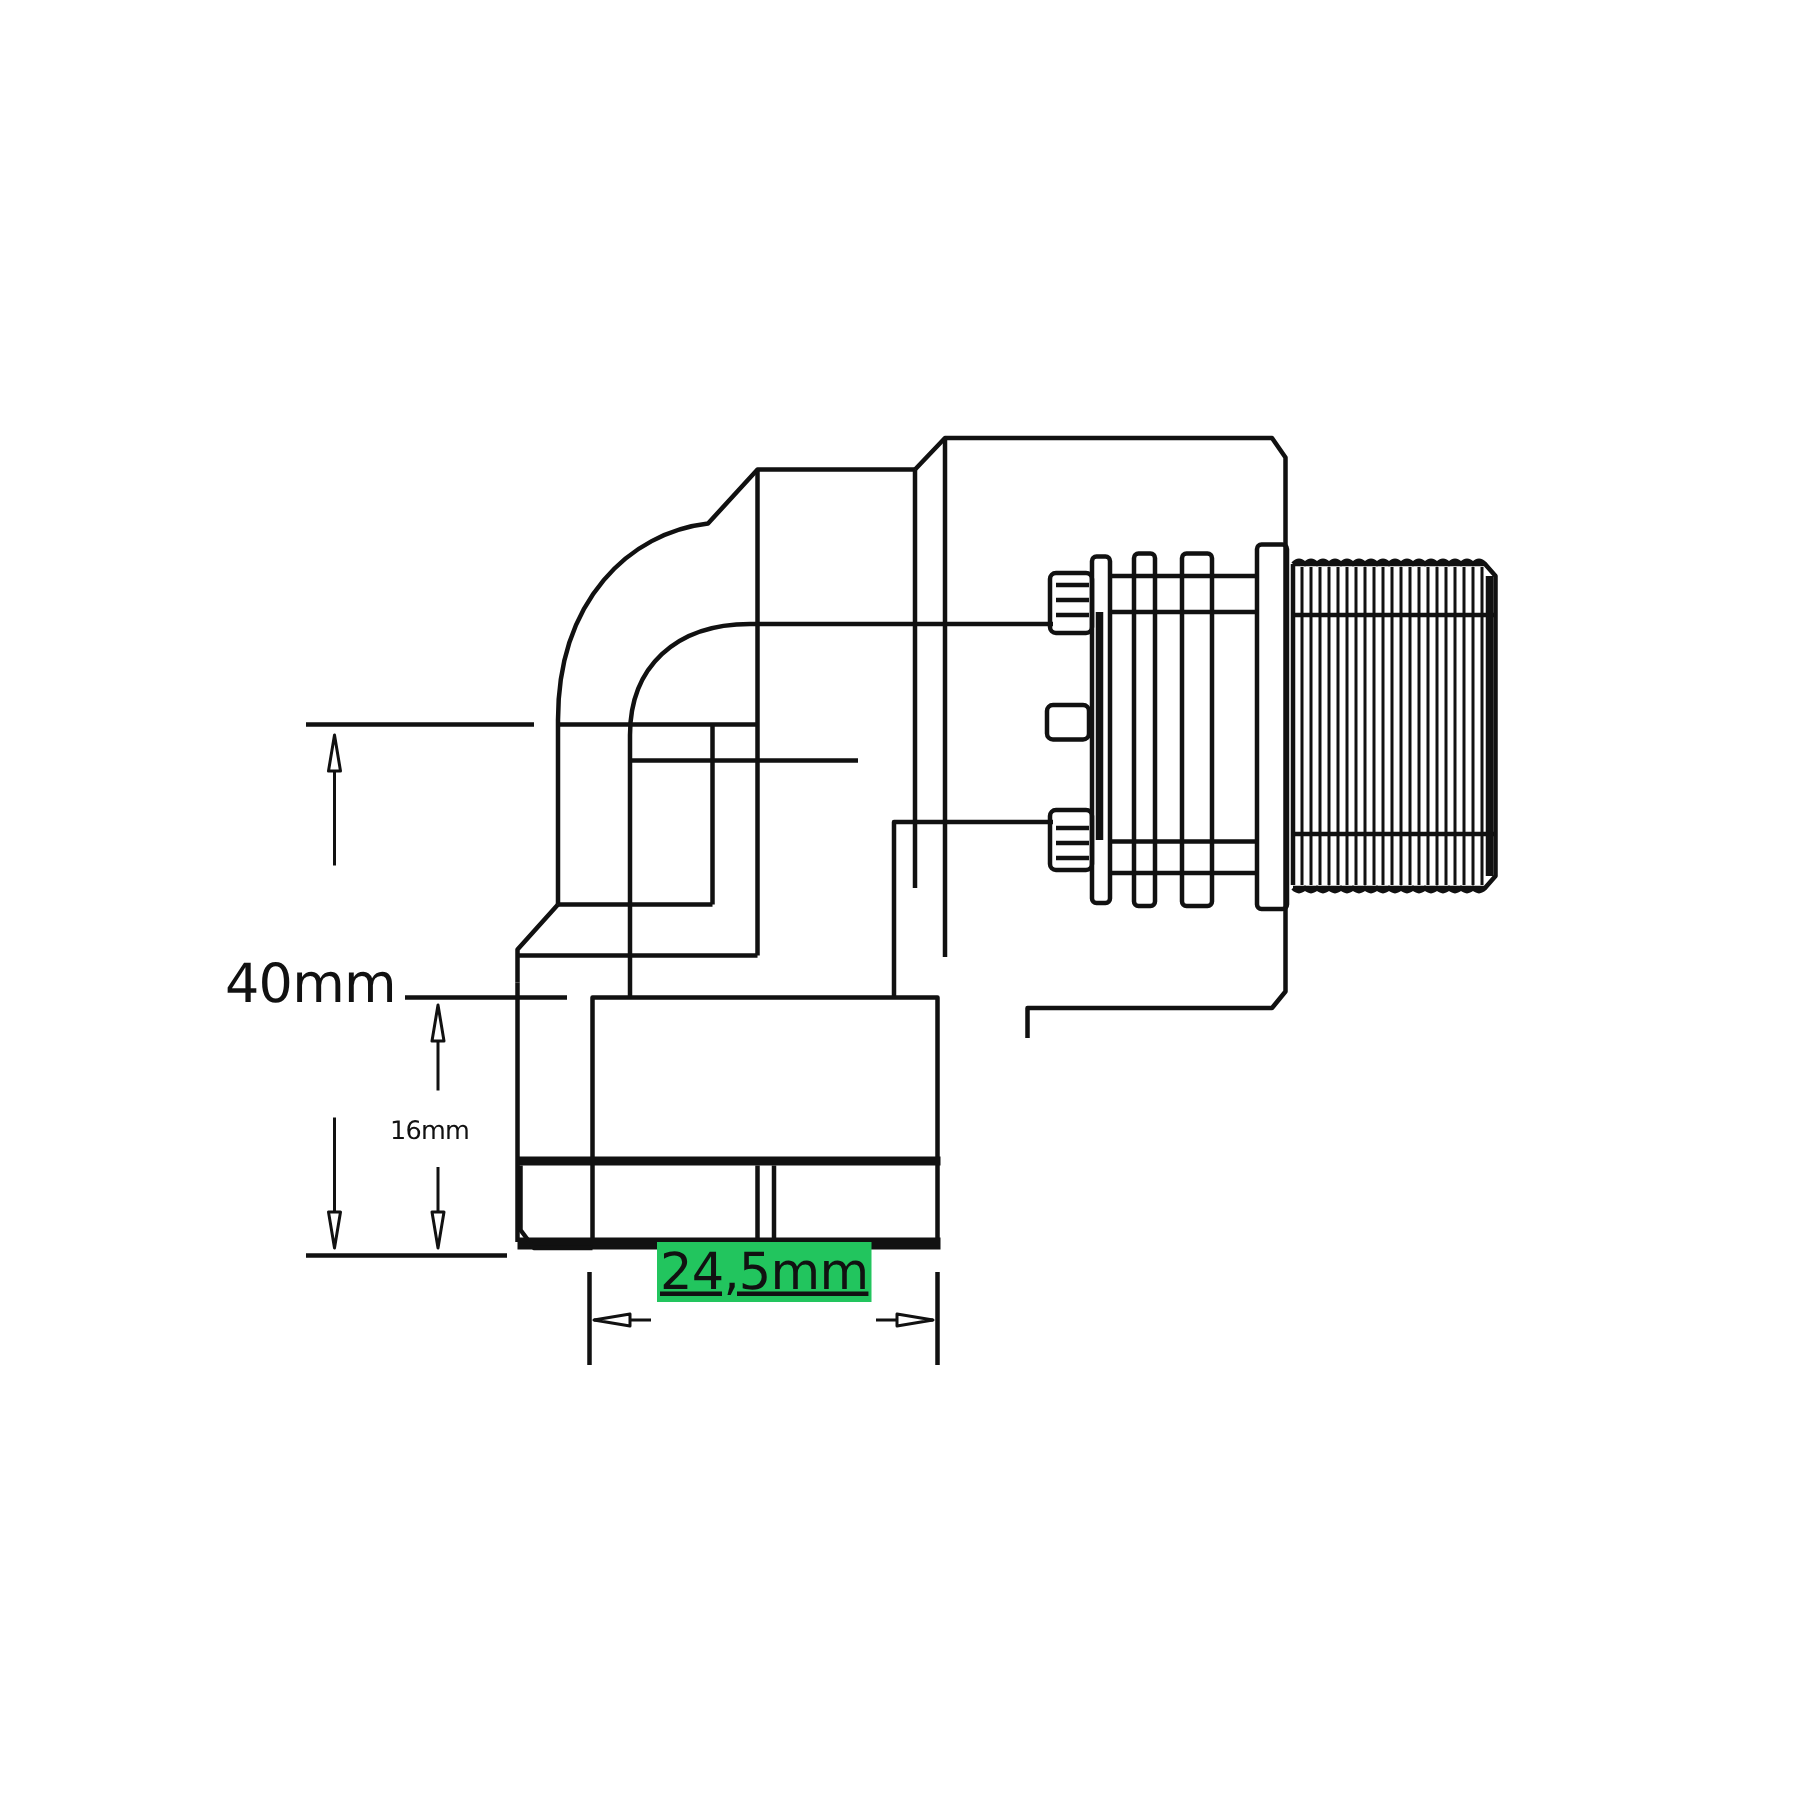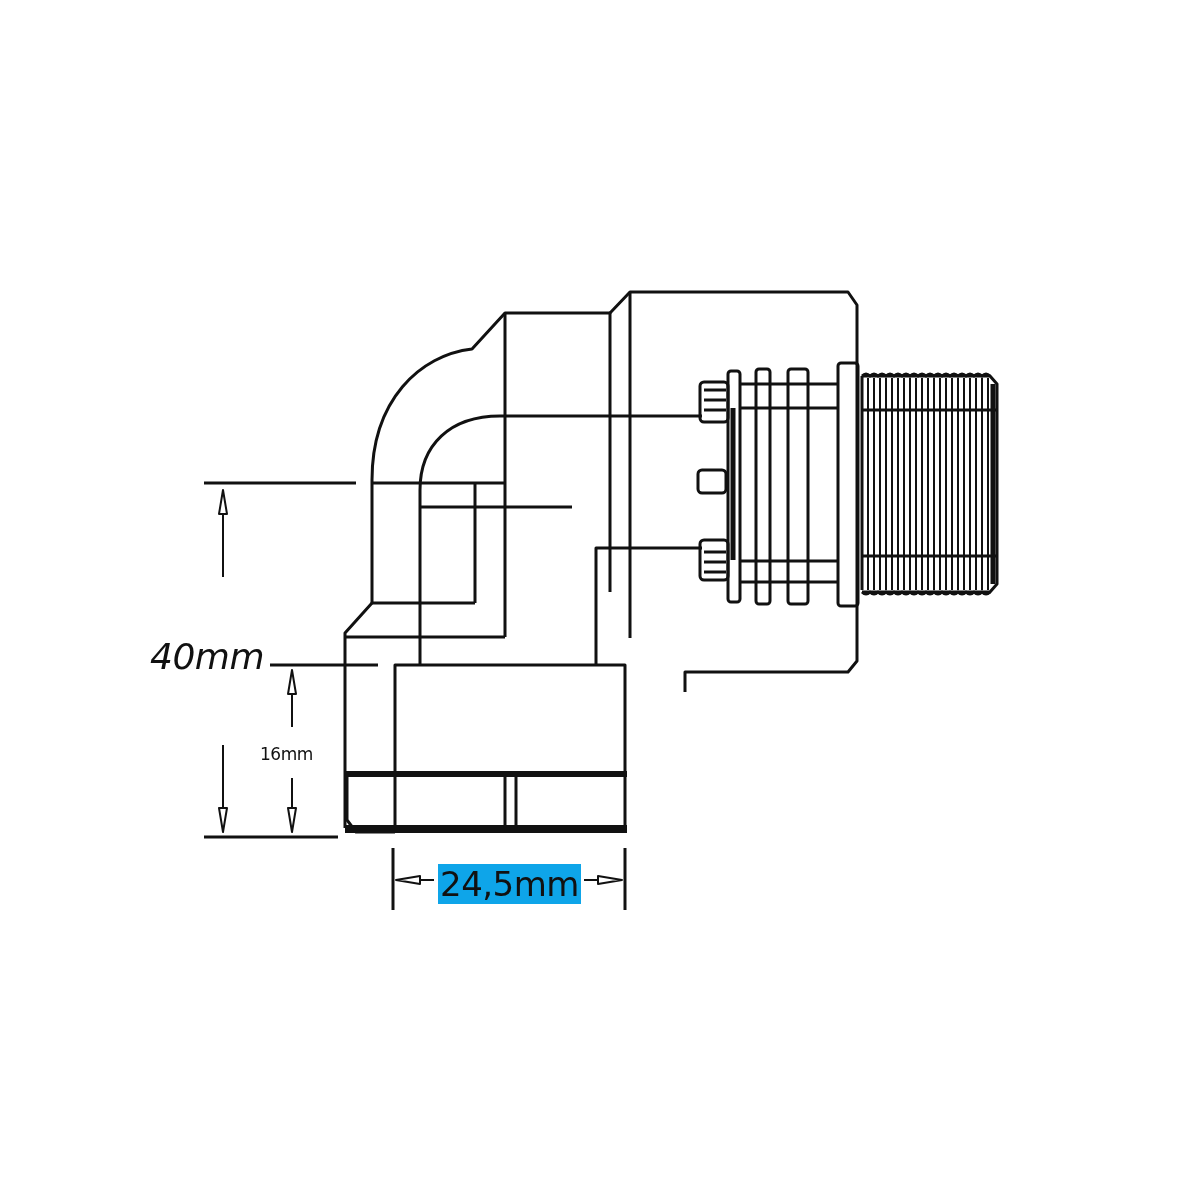--- a/index.html
+++ b/index.html
@@ -1,21 +1,21 @@
 <!DOCTYPE html>
 <html><head>
 <meta charset="utf-8">
 <style>
   html, body { margin: 0; padding: 0; background: #ffffff; }
   .canvas { position: relative; width: 1200px; height: 1200px; background: #ffffff; overflow: hidden; }
   svg { position: absolute; left: 0; top: 0; }
   .lbl { position: absolute; font-family: "DejaVu Sans", sans-serif; color: #111; white-space: nowrap; }
-  .lbl-40 { left: 150px; top: 636px; font-size: 36px; letter-spacing: -0.5px; font-style: italic; }
+  .lbl-40 { left: 150px; top: 636px; font-size: 36px; letter-spacing: -0.5px; }
   .lbl-16 { left: 260px; top: 744px; font-size: 17px; letter-spacing: -0.5px; }
-  .lbl-245 { left: 438px; top: 864px; font-size: 34px; letter-spacing: -0.5px; background: #0ea5e9; padding: 0 2px; }
+  .lbl-245 { left: 438px; top: 828px; font-size: 34px; letter-spacing: -0.5px; background: #22c55e; padding: 0 2px; text-decoration: underline; }
 </style>
 </head>
 <body>
 
 <div class="canvas">
   <svg width="1200" height="1200" viewBox="0 0 1200 1200" fill="none" stroke="#111" stroke-width="3" stroke-linejoin="round" stroke-linecap="butt">
 
     <g>
 
       <path d="M372 603 L372 480 C372 400 420 355 472 349 L505 313 L610 313"></path>

